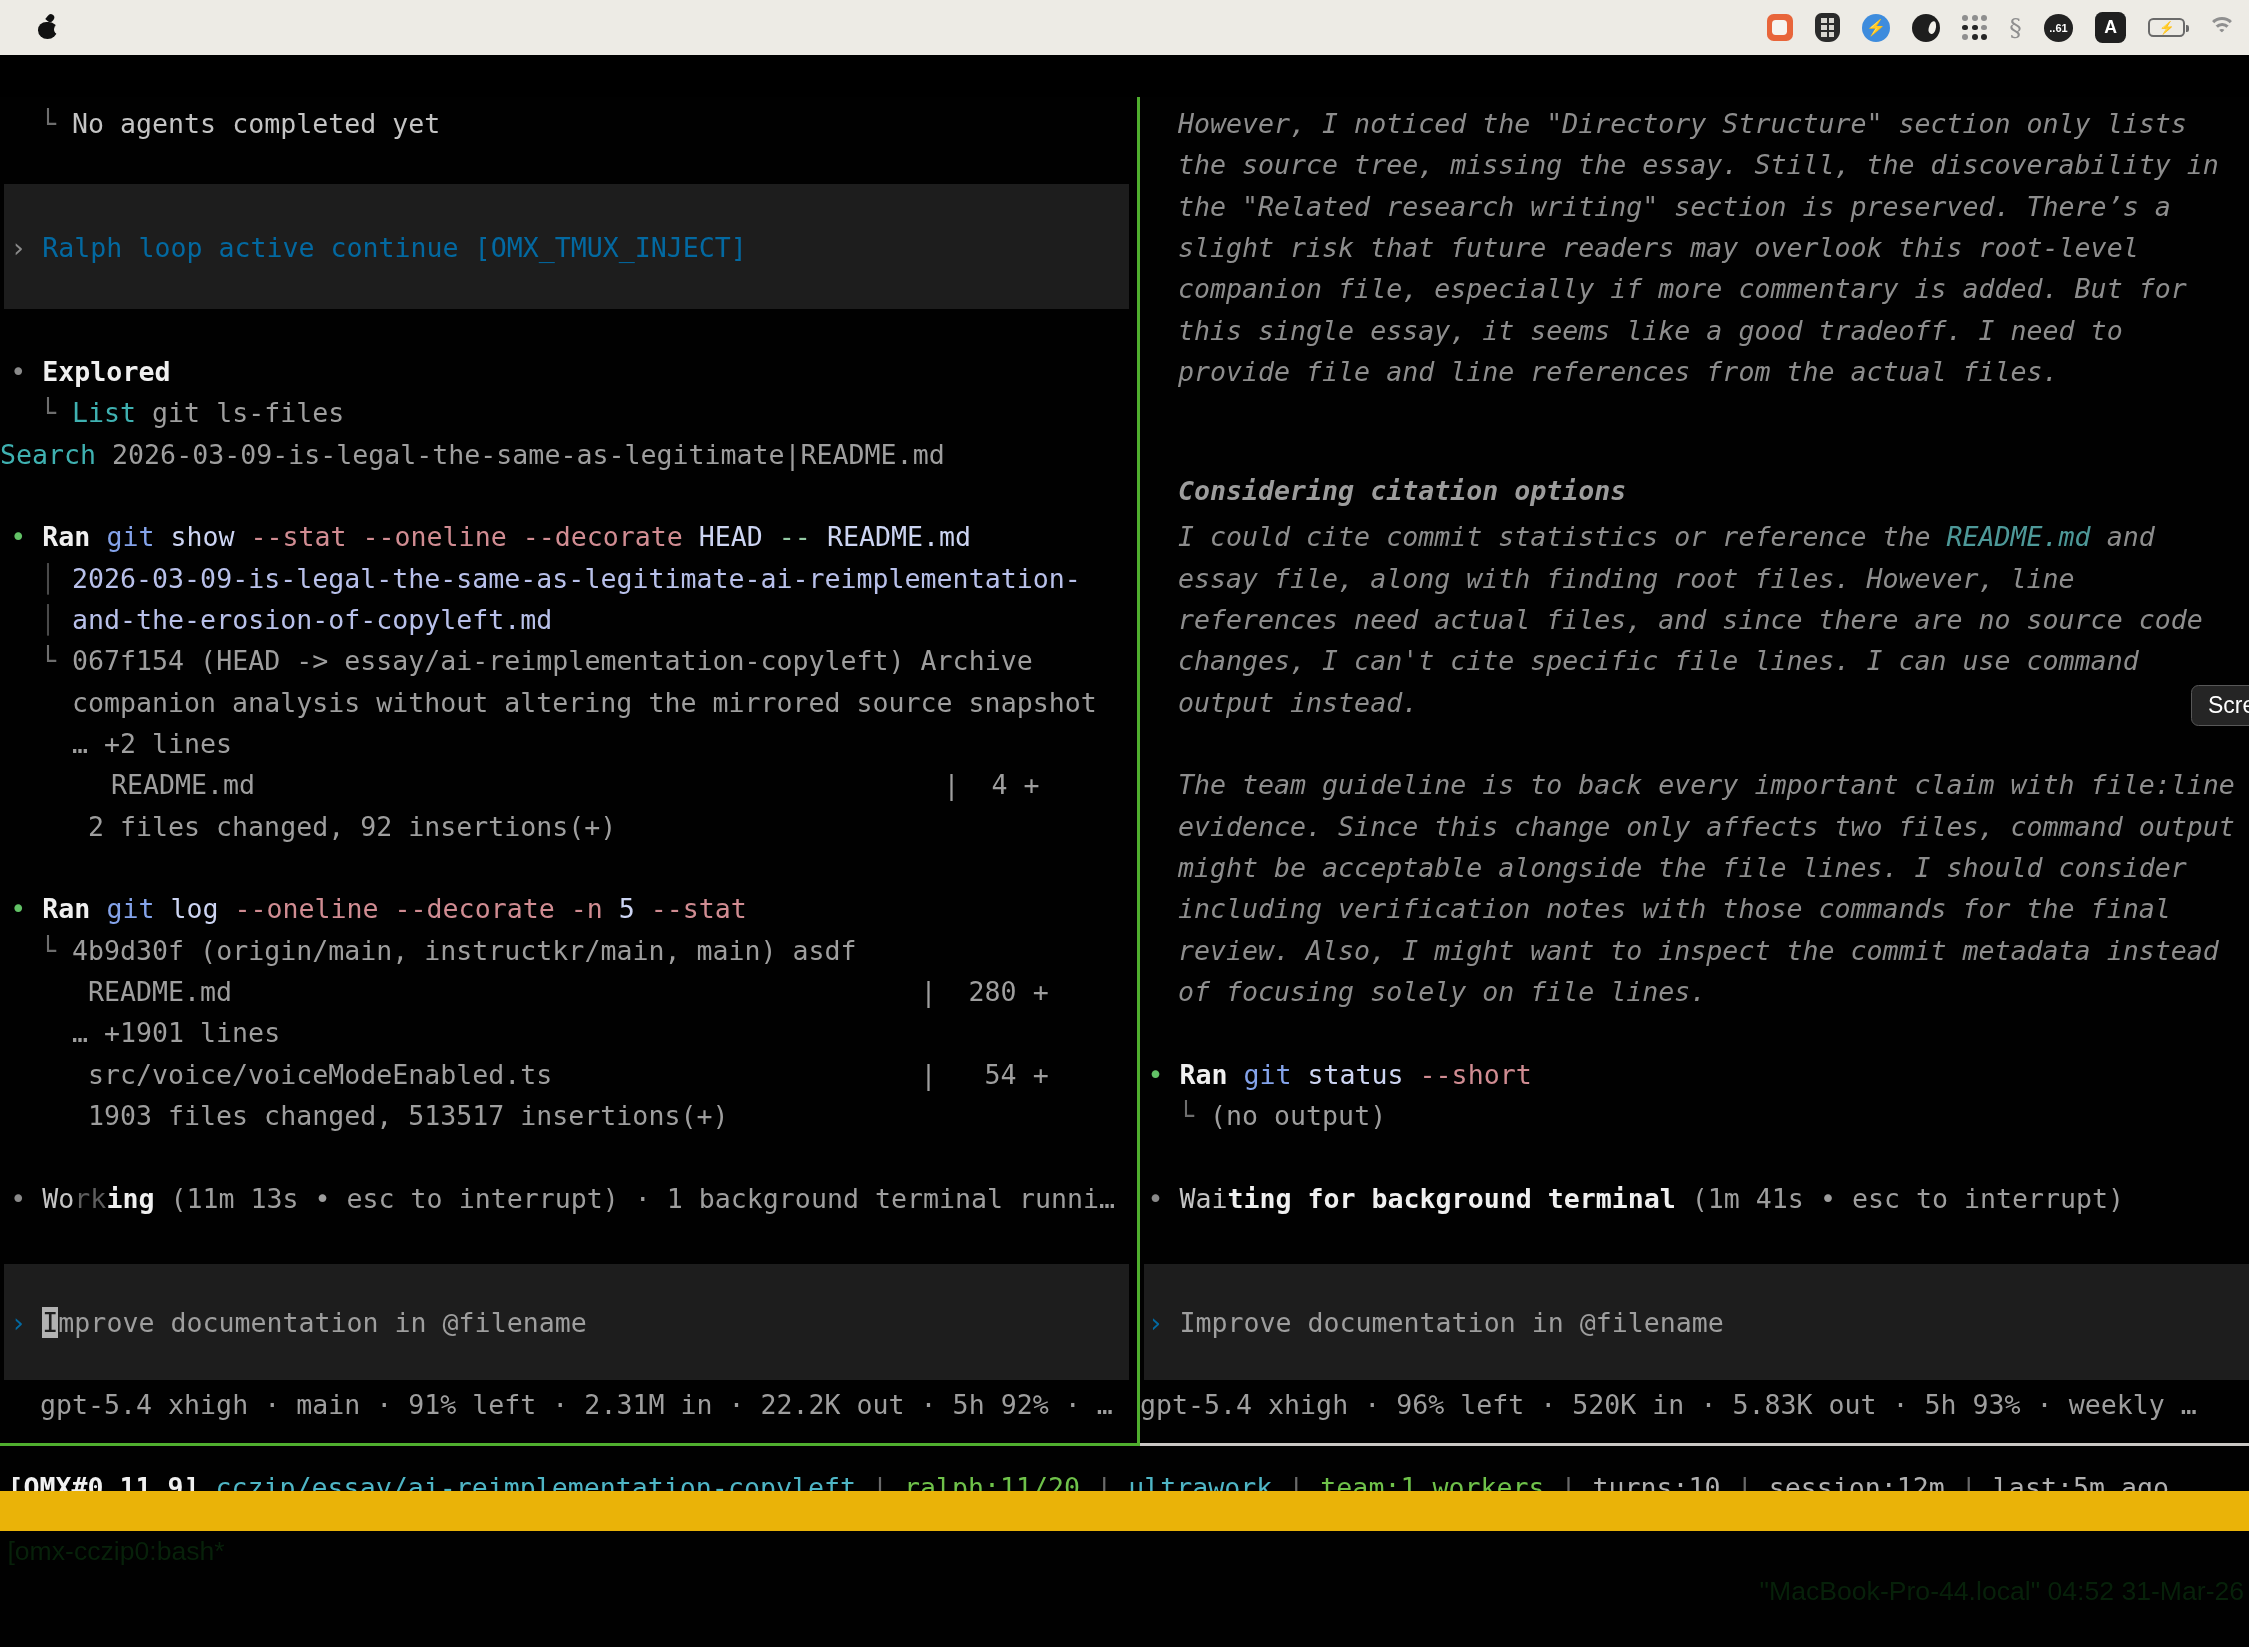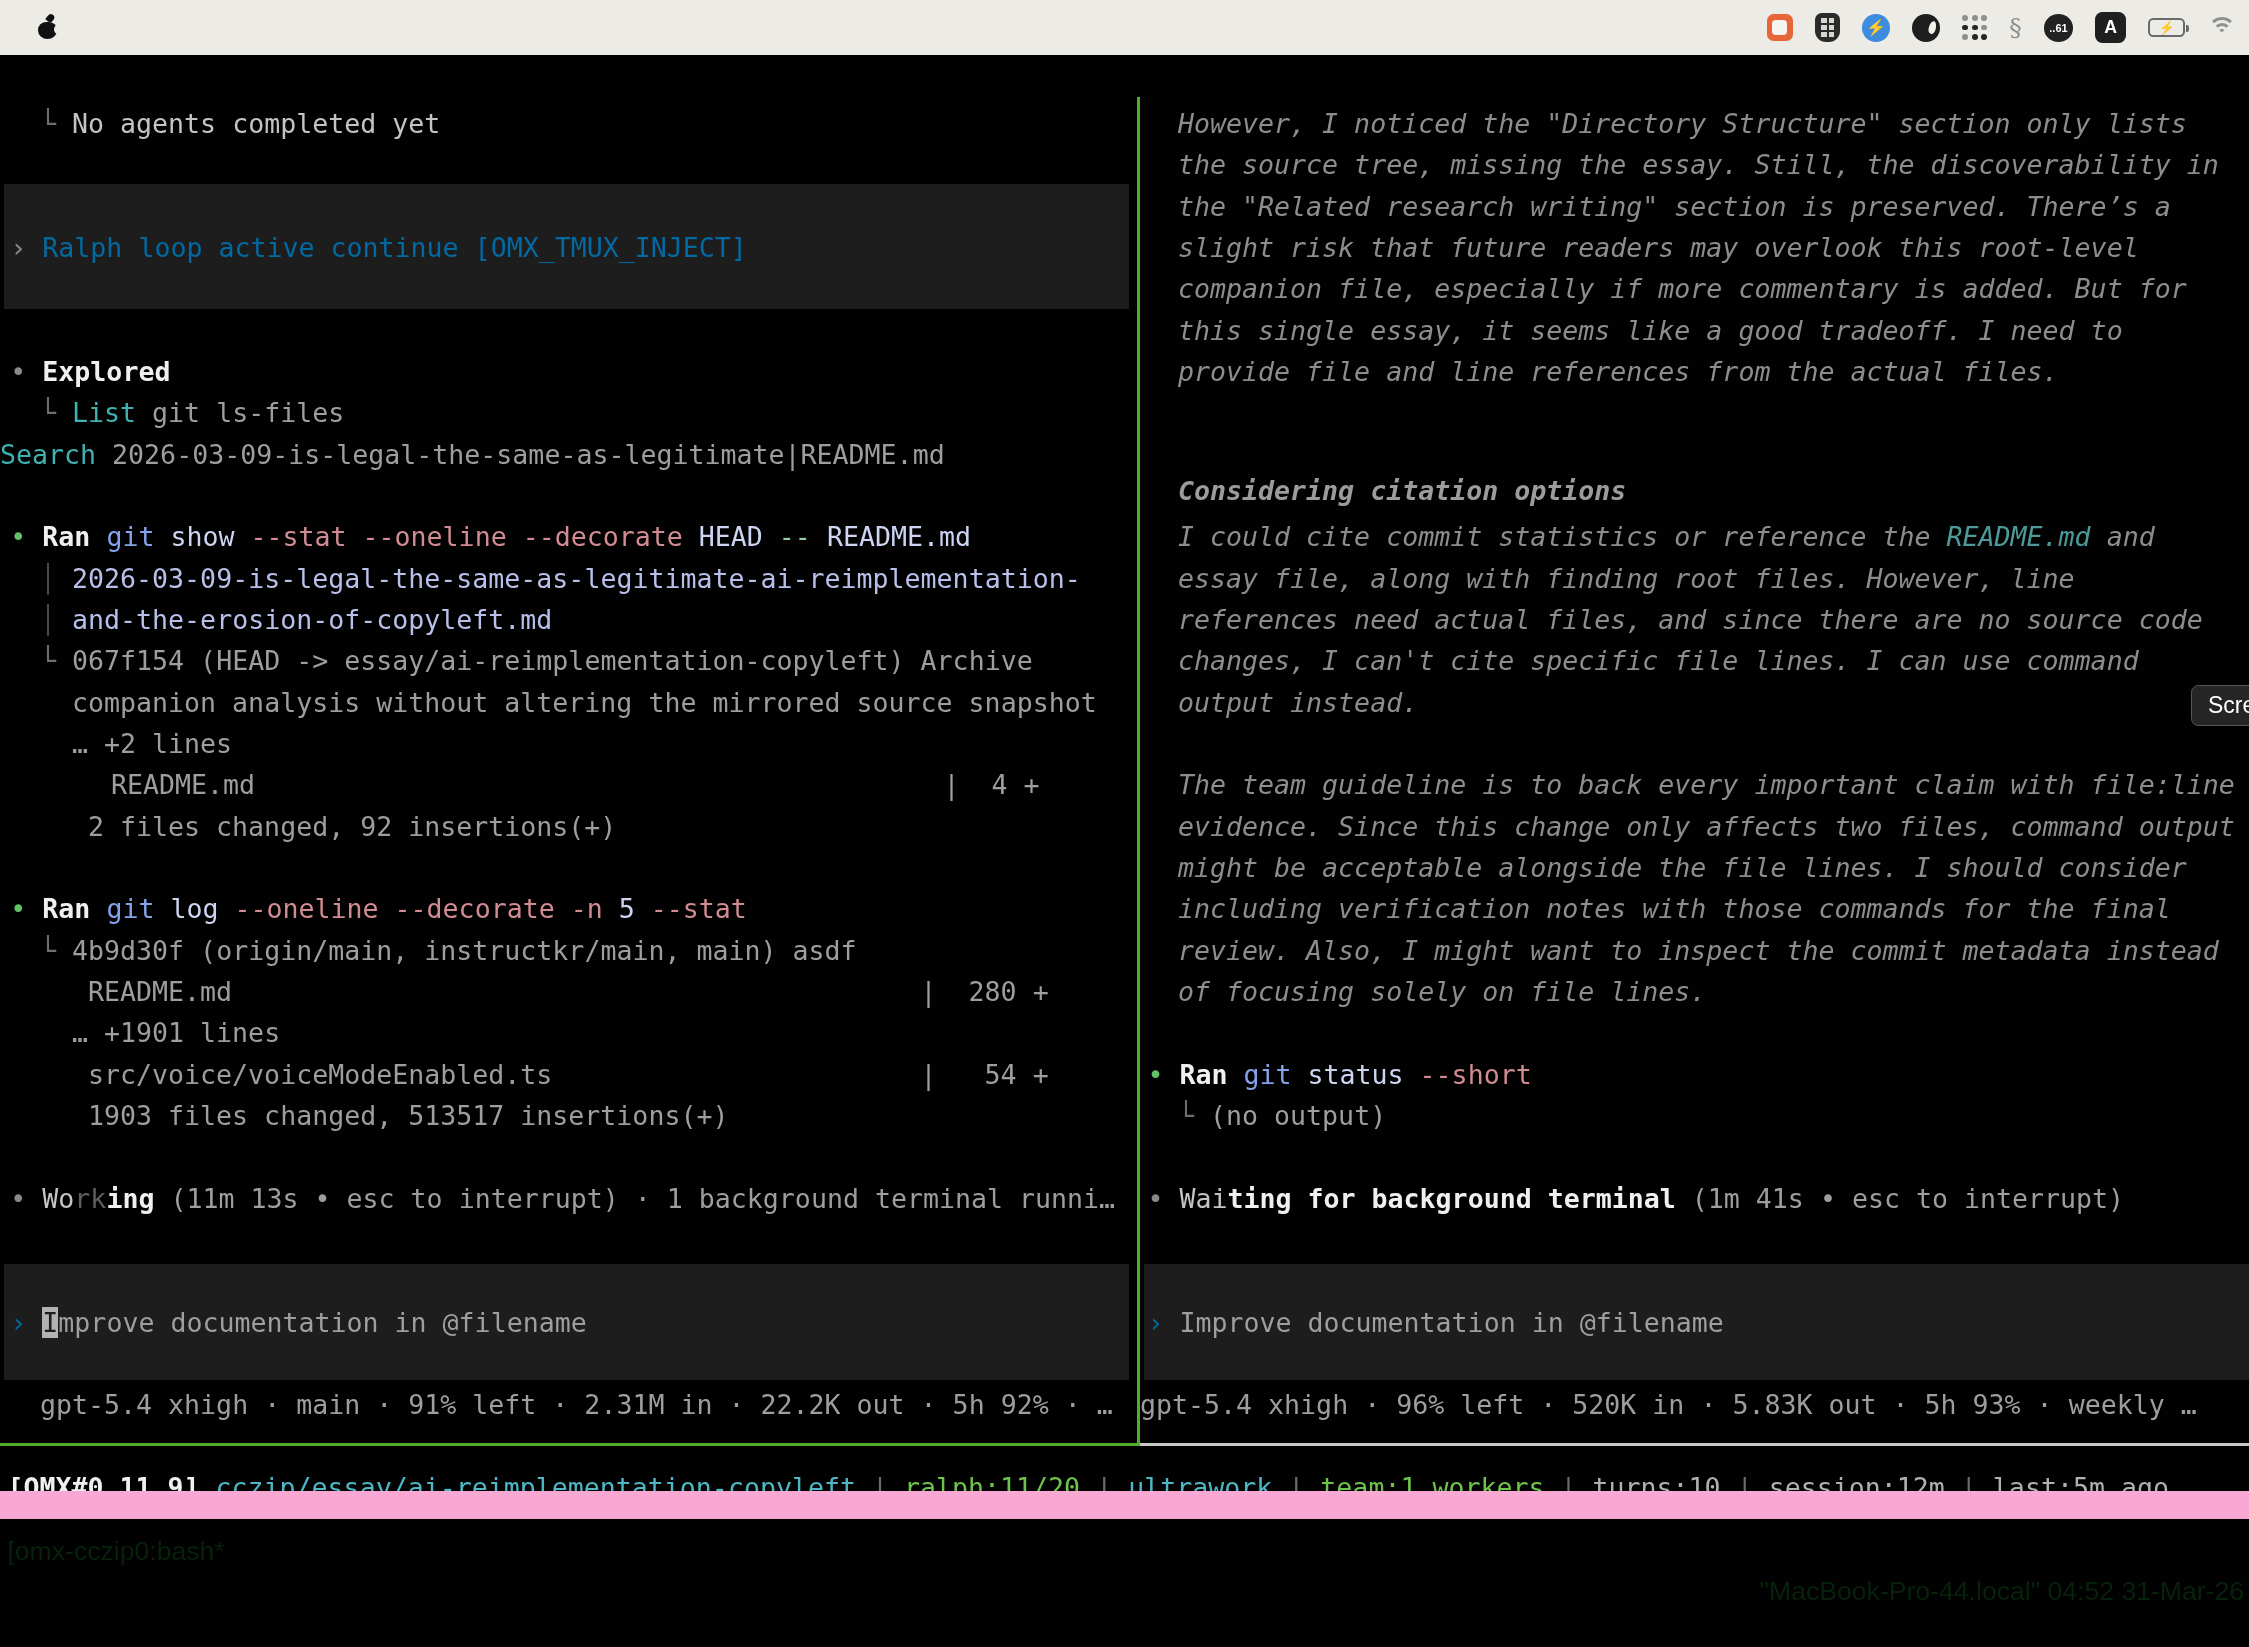--- a/index.html
+++ b/index.html
@@ -103,21 +103,21 @@
 
   
   #omx-status { position:absolute; left:7.4px; top:1370px; height:41px; line-height:41px; white-space:pre; }
 
   
   #screen-tooltip { position:absolute; left:2191px; top:588px; width:96px; height:41px; background:#252525;
                     border:1.5px solid #585858; border-radius:7.4px; color:#fff;
                     font-family:"Liberation Sans", sans-serif; font-size:23px; line-height:38px; padding-left:16px; }
 
   
-  #tmux-bar { position:absolute; left:0; top:1491px; width:2250px; height:28px; background:#f9a8d4;
+  #tmux-bar { position:absolute; left:0; top:1491px; width:2250px; height:40px; background:#eab308;
               color:#07210a; font-size:26.6px; line-height:40px; white-space:pre; }
   #tmux-left { position:absolute; left:7.4px; }
   #tmux-right { position:absolute; right:5.9px; }
 </style>
 </head>
 <body>
 
 <div id="screen">
 
   <div id="menubar">

